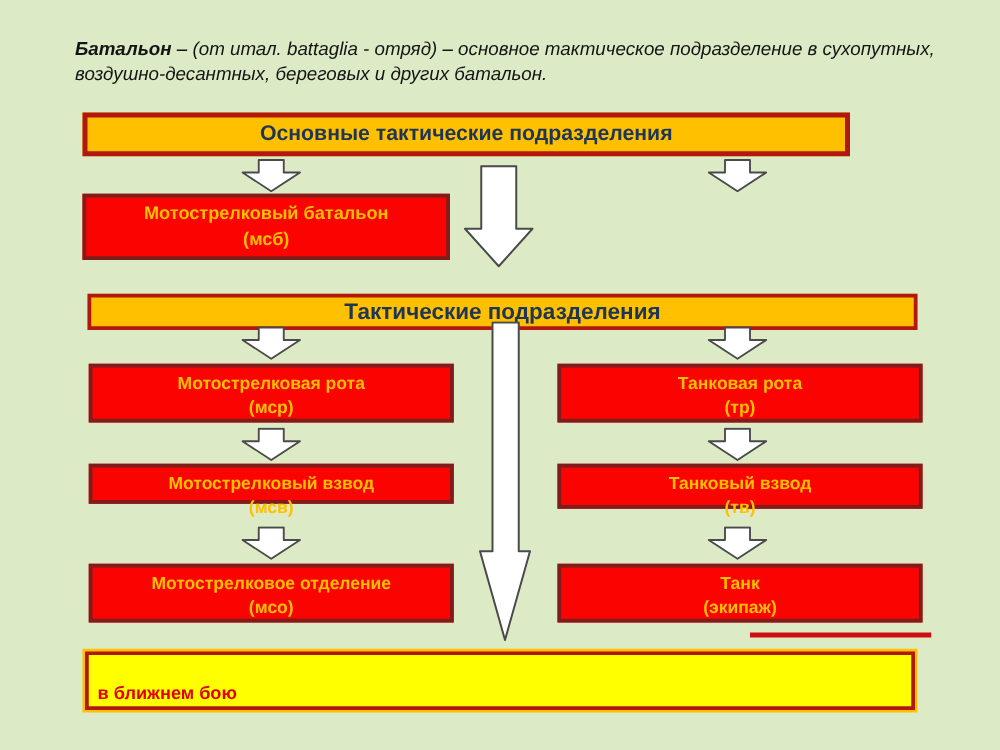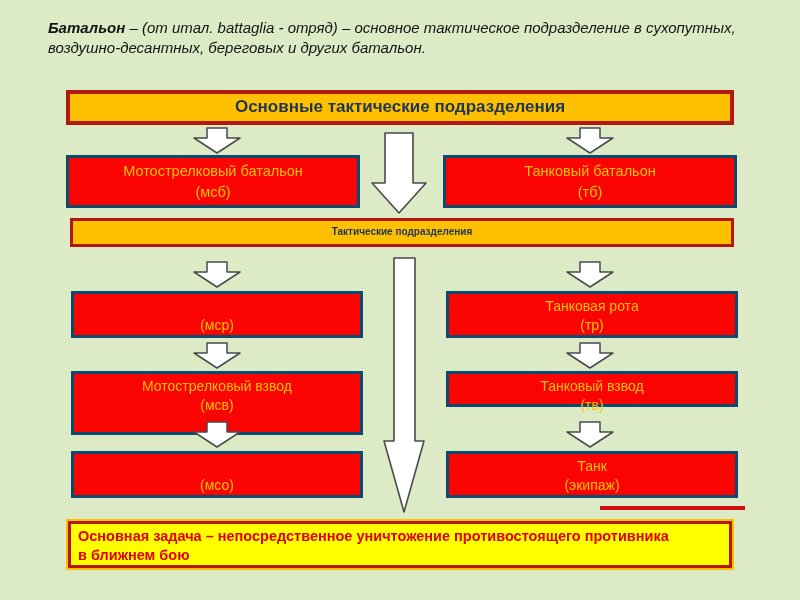--- a/index.html
+++ b/index.html
@@ -8,41 +8,41 @@
     width:800px;height:600px;
     background:#dcebc6;
     font-family:"Liberation Sans", sans-serif;
     overflow:hidden;
   }
   .abs{position:absolute;box-sizing:border-box;}
   .lead{
     left:48px;top:18px;width:726px;
     font-size:15px;line-height:20px;
     font-style:italic;color:#141414;
-    margin:0;
+    margin:12px;
   }
   .lead b{font-weight:bold;}
   .goldbox{
     background:#ffc000;
     border:4px solid #b01810;
     text-align:center;
     color:#1f3556;
     font-weight:bold;
   }
   .redbox{
     background:#fa0300;
-    border:3px solid #0c4a6e;
+    border:3px solid #7f1d1d;
     text-align:center;
     color:#ffc000;
-    font-weight:normal;
+    font-weight:bold;
     font-size:14px;line-height:19px;
     padding-top:3px;
   }
-  .titlebox{left:66px;top:90px;width:668px;height:35px;font-size:17px;line-height:26px;}
-  .subtitlebox{left:70px;top:218px;width:664px;height:29px;border-width:3px;font-size:10px;line-height:22px;}
+  .titlebox{left:66px;top:90px;width:614px;height:35px;font-size:17px;line-height:26px;}
+  .subtitlebox{left:70px;top:235px;width:664px;height:29px;border-width:3px;font-size:18px;line-height:22px;}
   .lvl1{top:155px;width:294px;height:53px;font-size:14.5px;line-height:21px;}
   .colbox-l{left:71px;width:292px;height:47px;}
   .colbox-r{left:446px;width:292px;height:47px;text-align:center;}
   .taskbox{
     left:68px;top:521px;width:664px;height:47px;
     background:#ffff00;
     border:3px solid #b01810;
     outline:2px solid #ffc000;
     color:#e00000;
     font-weight:bold;
@@ -75,56 +75,52 @@
   </svg>
 
   <svg class="abs" style="left:370px;top:132px" width="58" height="83" viewBox="0 0 58 83">
     <polygon points="15,1 43,1 43,51 56,51 29,81 2,51 15,51" fill="#ffffff" stroke="#4a4a4a" stroke-width="1.6" stroke-linejoin="round"></polygon>
   </svg>
 
   <div class="abs redbox lvl1" style="left:66px">
     <span>Мотострелковый батальон</span><br>
     <span>(мсб)</span>
   </div>
-  <div class="abs redbox lvl1" style="left:443px">
-    <span>Танковый батальон</span><br>
-    <span>(тб)</span>
-  </div>
 
   <div class="abs goldbox subtitlebox">
     <span>Тактические подразделения</span>
   </div>
 
   <svg class="abs" style="left:382px;top:257px" width="44" height="257" viewBox="0 0 44 257">
     <polygon points="12,1 33,1 33,184 42,184 22,255 2,184 12,184" fill="#ffffff" stroke="#4a4a4a" stroke-width="1.6" stroke-linejoin="round"></polygon>
   </svg>
 
   <svg class="abs" style="left:193px;top:261px" width="48" height="27" viewBox="0 0 48 27">
     <polygon points="14,1 34,1 34,11 47,11 24,26 1,11 14,11" fill="#ffffff" stroke="#4a4a4a" stroke-width="1.5" stroke-linejoin="round"></polygon>
   </svg>
   <svg class="abs" style="left:566px;top:261px" width="48" height="27" viewBox="0 0 48 27">
     <polygon points="14,1 34,1 34,11 47,11 24,26 1,11 14,11" fill="#ffffff" stroke="#4a4a4a" stroke-width="1.5" stroke-linejoin="round"></polygon>
   </svg>
 
   <div class="abs redbox colbox-l" style="top:291px">
-    <br>
+    <span>Мотострелковая рота</span><br>
     <span>(мср)</span>
   </div>
   <svg class="abs" style="left:193px;top:342px" width="48" height="27" viewBox="0 0 48 27">
     <polygon points="14,1 34,1 34,11 47,11 24,26 1,11 14,11" fill="#ffffff" stroke="#4a4a4a" stroke-width="1.5" stroke-linejoin="round"></polygon>
   </svg>
-  <div class="abs redbox colbox-l" style="top:371px;height:64px">
+  <div class="abs redbox colbox-l" style="top:371px;height:32px">
     <span>Мотострелковый взвод</span><br>
     <span>(мсв)</span>
   </div>
   <svg class="abs" style="left:193px;top:421px" width="48" height="27" viewBox="0 0 48 27">
     <polygon points="14,1 34,1 34,11 47,11 24,26 1,11 14,11" fill="#ffffff" stroke="#4a4a4a" stroke-width="1.5" stroke-linejoin="round"></polygon>
   </svg>
   <div class="abs redbox colbox-l" style="top:451px">
-    <br>
+    <span>Мотострелковое отделение</span><br>
     <span>(мсо)</span>
   </div>
 
   <div class="abs redbox colbox-r" style="top:291px">
     <span>Танковая рота</span><br>
     <span>(тр)</span>
   </div>
   <svg class="abs" style="left:566px;top:342px" width="48" height="27" viewBox="0 0 48 27">
     <polygon points="14,1 34,1 34,11 47,11 24,26 1,11 14,11" fill="#ffffff" stroke="#4a4a4a" stroke-width="1.5" stroke-linejoin="round"></polygon>
   </svg>
@@ -136,17 +132,17 @@
     <polygon points="14,1 34,1 34,11 47,11 24,26 1,11 14,11" fill="#ffffff" stroke="#4a4a4a" stroke-width="1.5" stroke-linejoin="round"></polygon>
   </svg>
   <div class="abs redbox colbox-r" style="top:451px">
     <span>Танк</span><br>
     <span>(экипаж)</span>
   </div>
 
   <div class="abs redline"></div>
 
   <div class="abs taskbox">
-    <span>Основная задача – непосредственное уничтожение противостоящего противника</span><br>
+    <br>
     <span>в ближнем бою</span>
   </div>
 
 </div>
 
 </body></html>

